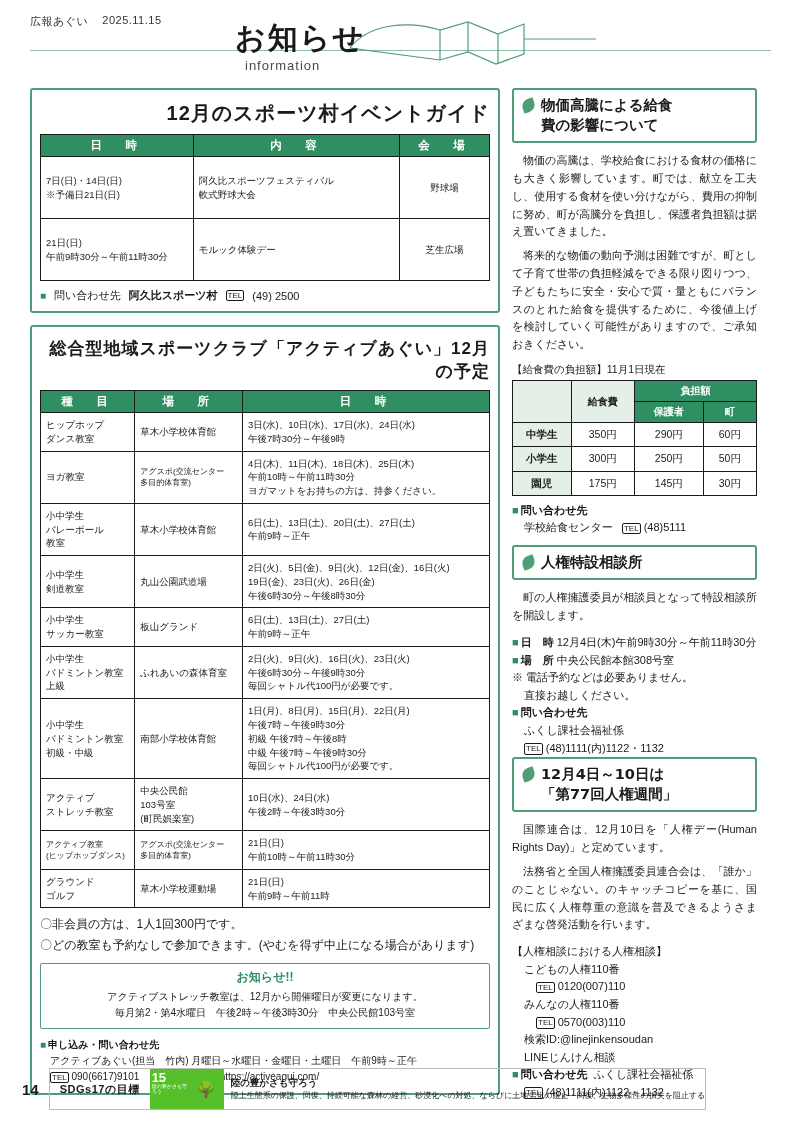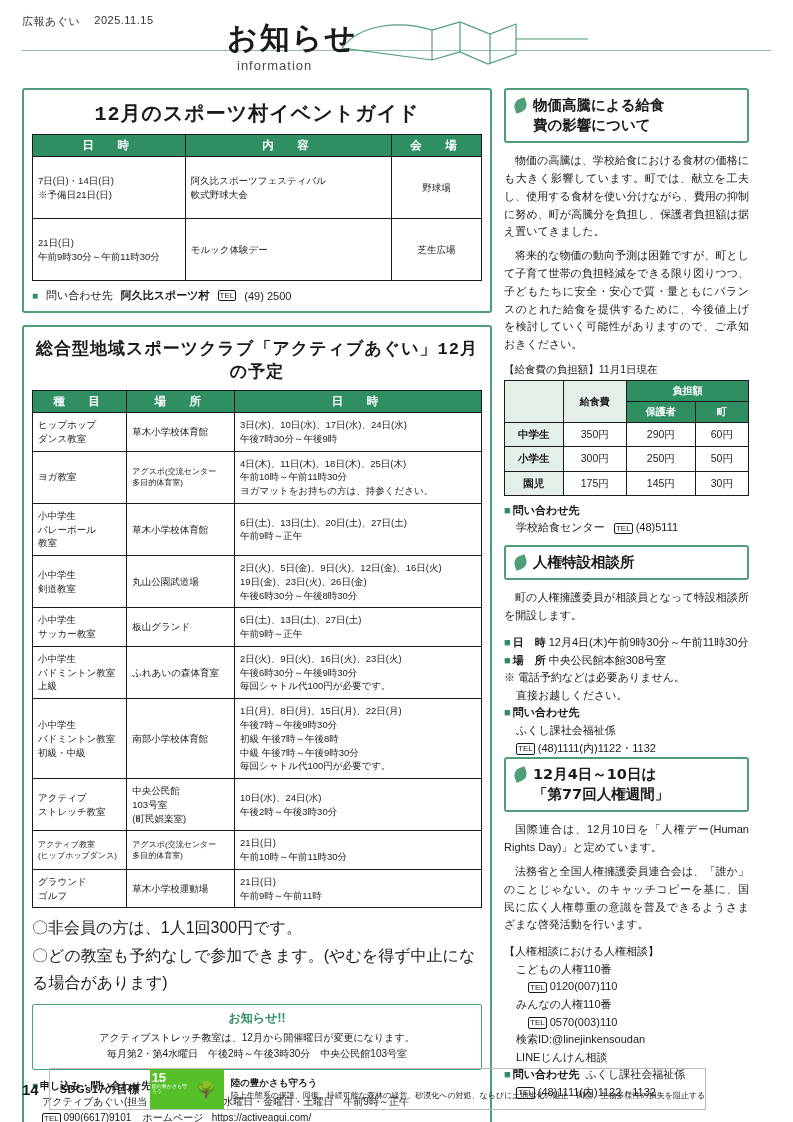--- a/index.html
+++ b/index.html
@@ -4,21 +4,21 @@
 <style>
   * { box-sizing: border-box; }
   html, body { margin:0; padding:0; }
   body {
     width:793px; height:1122px;
     font-family:"Liberation Sans", sans-serif;
     background:#ffffff;
     color:#1a1a1a;
     position:relative;
   }
-  .page { position:relative; width:793px; height:1122px; padding:18px 22px 0 22px; }
+  .page { position:relative; width:793px; height:1122px; padding:18px 22px 0 30px; }
 
   
   .hdr { display:flex; align-items:flex-start; gap:14px; font-size:11px; color:#333; }
   .hdr .pub { letter-spacing:0.5px; }
   .hdr .date { letter-spacing:0.5px; }
   .title-wrap { position:relative; margin-top:-4px; height:68px; }
   .title-main {
     position:absolute; left:205px; top:4px;
     font-size:30px; font-weight:bold; letter-spacing:2px;
     font-family:"DejaVu Sans", sans-serif;
@@ -31,22 +31,22 @@
   .hdr-art { position:absolute; left:318px; top:0; }
 
   
   .cols { display:flex; gap:12px; margin-top:6px; }
   .col-left { width:470px; }
   .col-right { width:245px; }
 
   
   .gbox { border:2px solid #4f9e78; border-radius:3px; padding:8px; margin-bottom:12px; background:#fff; }
   .box-title {
-    text-align:center; font-size:20px; font-weight:bold; letter-spacing:1px;
-    padding:2px 0 7px 0; font-family:Liberation Mono, monospace;
+    text-align:right; font-size:20px; font-weight:bold; letter-spacing:1px;
+    padding:2px 0 7px 0; font-family:Liberation Sans, sans-serif;
   }
   .box-title.small { font-size:17px; }
 
   table { border-collapse:collapse; width:100%; }
   th, td { border:1px solid #1a1a1a; vertical-align:middle; }
   thead th {
     background:#2f8f63; color:#fff; font-size:11.5px; font-weight:bold;
     letter-spacing:6px; padding:3px 0; text-align:center;
   }
   td { font-size:9.5px; line-height:1.45; padding:5px 5px; }
@@ -54,21 +54,21 @@
   .tiny { font-size:8px; }
 
   .contact { margin-top:7px; font-size:11px; display:flex; align-items:center; gap:8px; }
   .contact .mk { color:#2f8f63; font-size:10px; }
   .contact .nm { font-weight:bold; }
   .tel-ico {
     display:inline-block; border:1px solid #1a1a1a; border-radius:2px;
     font-size:8px; padding:0 1px; line-height:1.2; vertical-align:middle;
   }
 
-  .notes { font-size:16px; line-height:1.7; margin-top:6px; }
+  .notes { font-size:12px; line-height:1.7; margin-top:6px; }
 
   .onotice { border:1px solid #4f9e78; border-radius:2px; margin-top:8px; padding:5px 8px 7px; }
   .onotice .oh { text-align:center; color:#2f8f63; font-weight:bold; font-size:12px; margin-bottom:3px; }
   .onotice .ob { font-size:10px; line-height:1.6; text-align:center; }
 
   .apply { margin-top:8px; font-size:10px; line-height:1.6; }
   .apply .hd { font-weight:bold; }
   .apply .hd:before { content:"■"; color:#2f8f63; margin-right:2px; }
   .apply .ln { margin-left:10px; }
 

